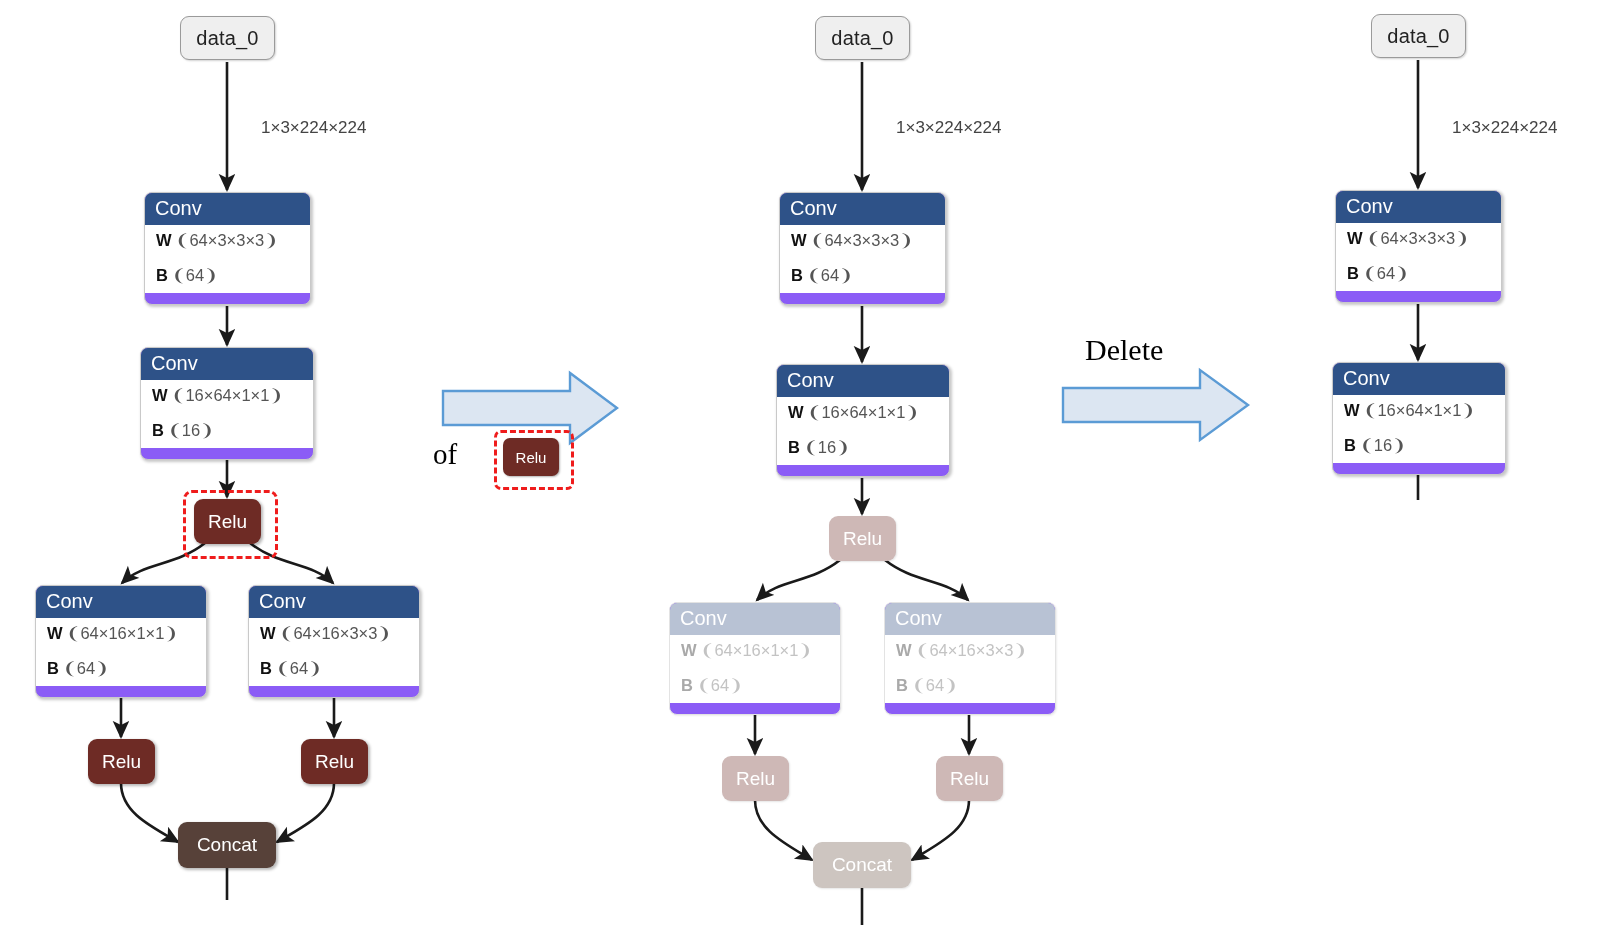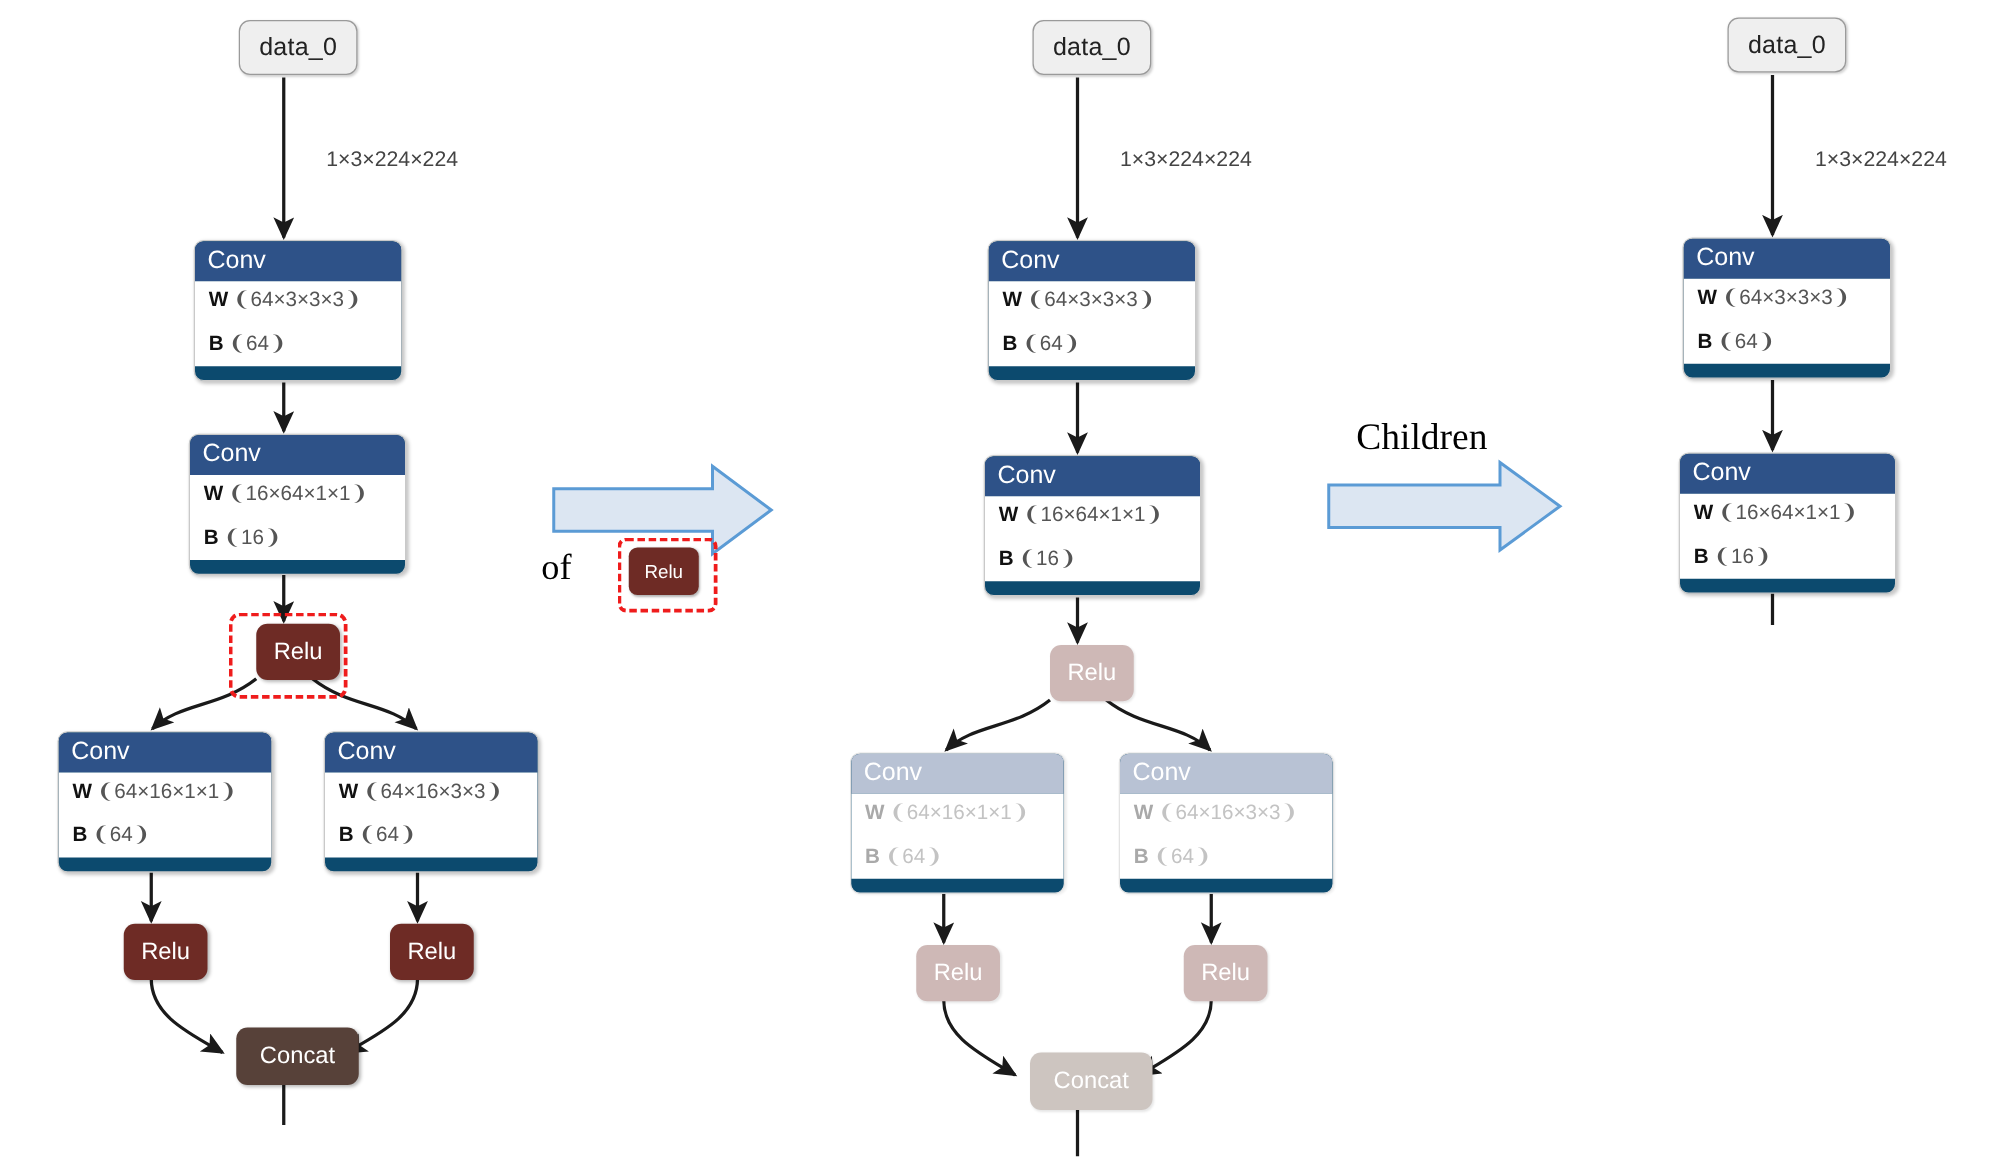--- a/index.html
+++ b/index.html
@@ -2,33 +2,33 @@
 <html><head>
 <meta charset="utf-8">
 <style>
   html,body{margin:0;padding:0;background:#ffffff;}
   body{width:1606px;height:939px;position:relative;overflow:hidden;
        font-family:"Liberation Sans",sans-serif;}
   .stage{position:absolute;inset:0;}
   svg.graph{position:absolute;top:0;left:0;width:1606px;height:939px;overflow:visible;}
 
   
-  .node{position:absolute;box-sizing:border-box;margin-left:11px;}
+  .node{position:absolute;box-sizing:border-box;}
 
   
   .io-node{
     background:#efefef;border:1px solid #9a9a9a;border-radius:9px;
     display:flex;align-items:center;justify-content:center;
     font-size:20px;color:#222;letter-spacing:.2px;
     box-shadow:1px 1px 2px rgba(0,0,0,.18);
   }
 
   
   .op-card{
-    background:#0c4a6e;border:1px solid #c9c9c9;border-radius:8px;
+    background:#8b5cf6;border:1px solid #c9c9c9;border-radius:8px;
     box-shadow:1.5px 1.5px 3px rgba(0,0,0,.22);
     overflow:hidden;display:flex;flex-direction:column;
   }
   .op-card .hdr{
     background:#2e5288;color:#fff;font-size:20px;
     padding:4px 10px 5px 10px;line-height:1.15;
   }
   .op-card .body{
     padding:5px 10px 6px 11px;display:flex;flex-direction:column;gap:13px;
     background:#fff;
@@ -231,21 +231,21 @@
   <div class="node pill relu ghost-pill" style="left:722px;top:756px;width:67px;height:45px;">
     <span>Relu</span>
   </div>
   <div class="node pill relu ghost-pill" style="left:936px;top:756px;width:67px;height:45px;">
     <span>Relu</span>
   </div>
   <div class="node pill concat ghost-pill" style="left:813px;top:842px;width:98px;height:46px;">
     <span>Concat</span>
   </div>
 
-  <div class="anno anno-title" style="left:1085px;top:333px;">Children</div>
+  <div class="anno anno-title" style="left:1085px;top:333px;">Delete</div>
 
   <div class="node io-node" style="left:1371px;top:14px;width:95px;height:44px;">
     <span>data_0</span>
   </div>
   <div class="edge-label" style="left:1436px;top:118px;">1×3×224×224</div>
 
   <div class="node op-card" style="left:1335px;top:190px;width:167px;height:113px;">
     <div class="hdr">Conv</div>
     <div class="body">
       <div class="attr"><b>W</b><span class="val">❨64×3×3×3❩</span></div>

